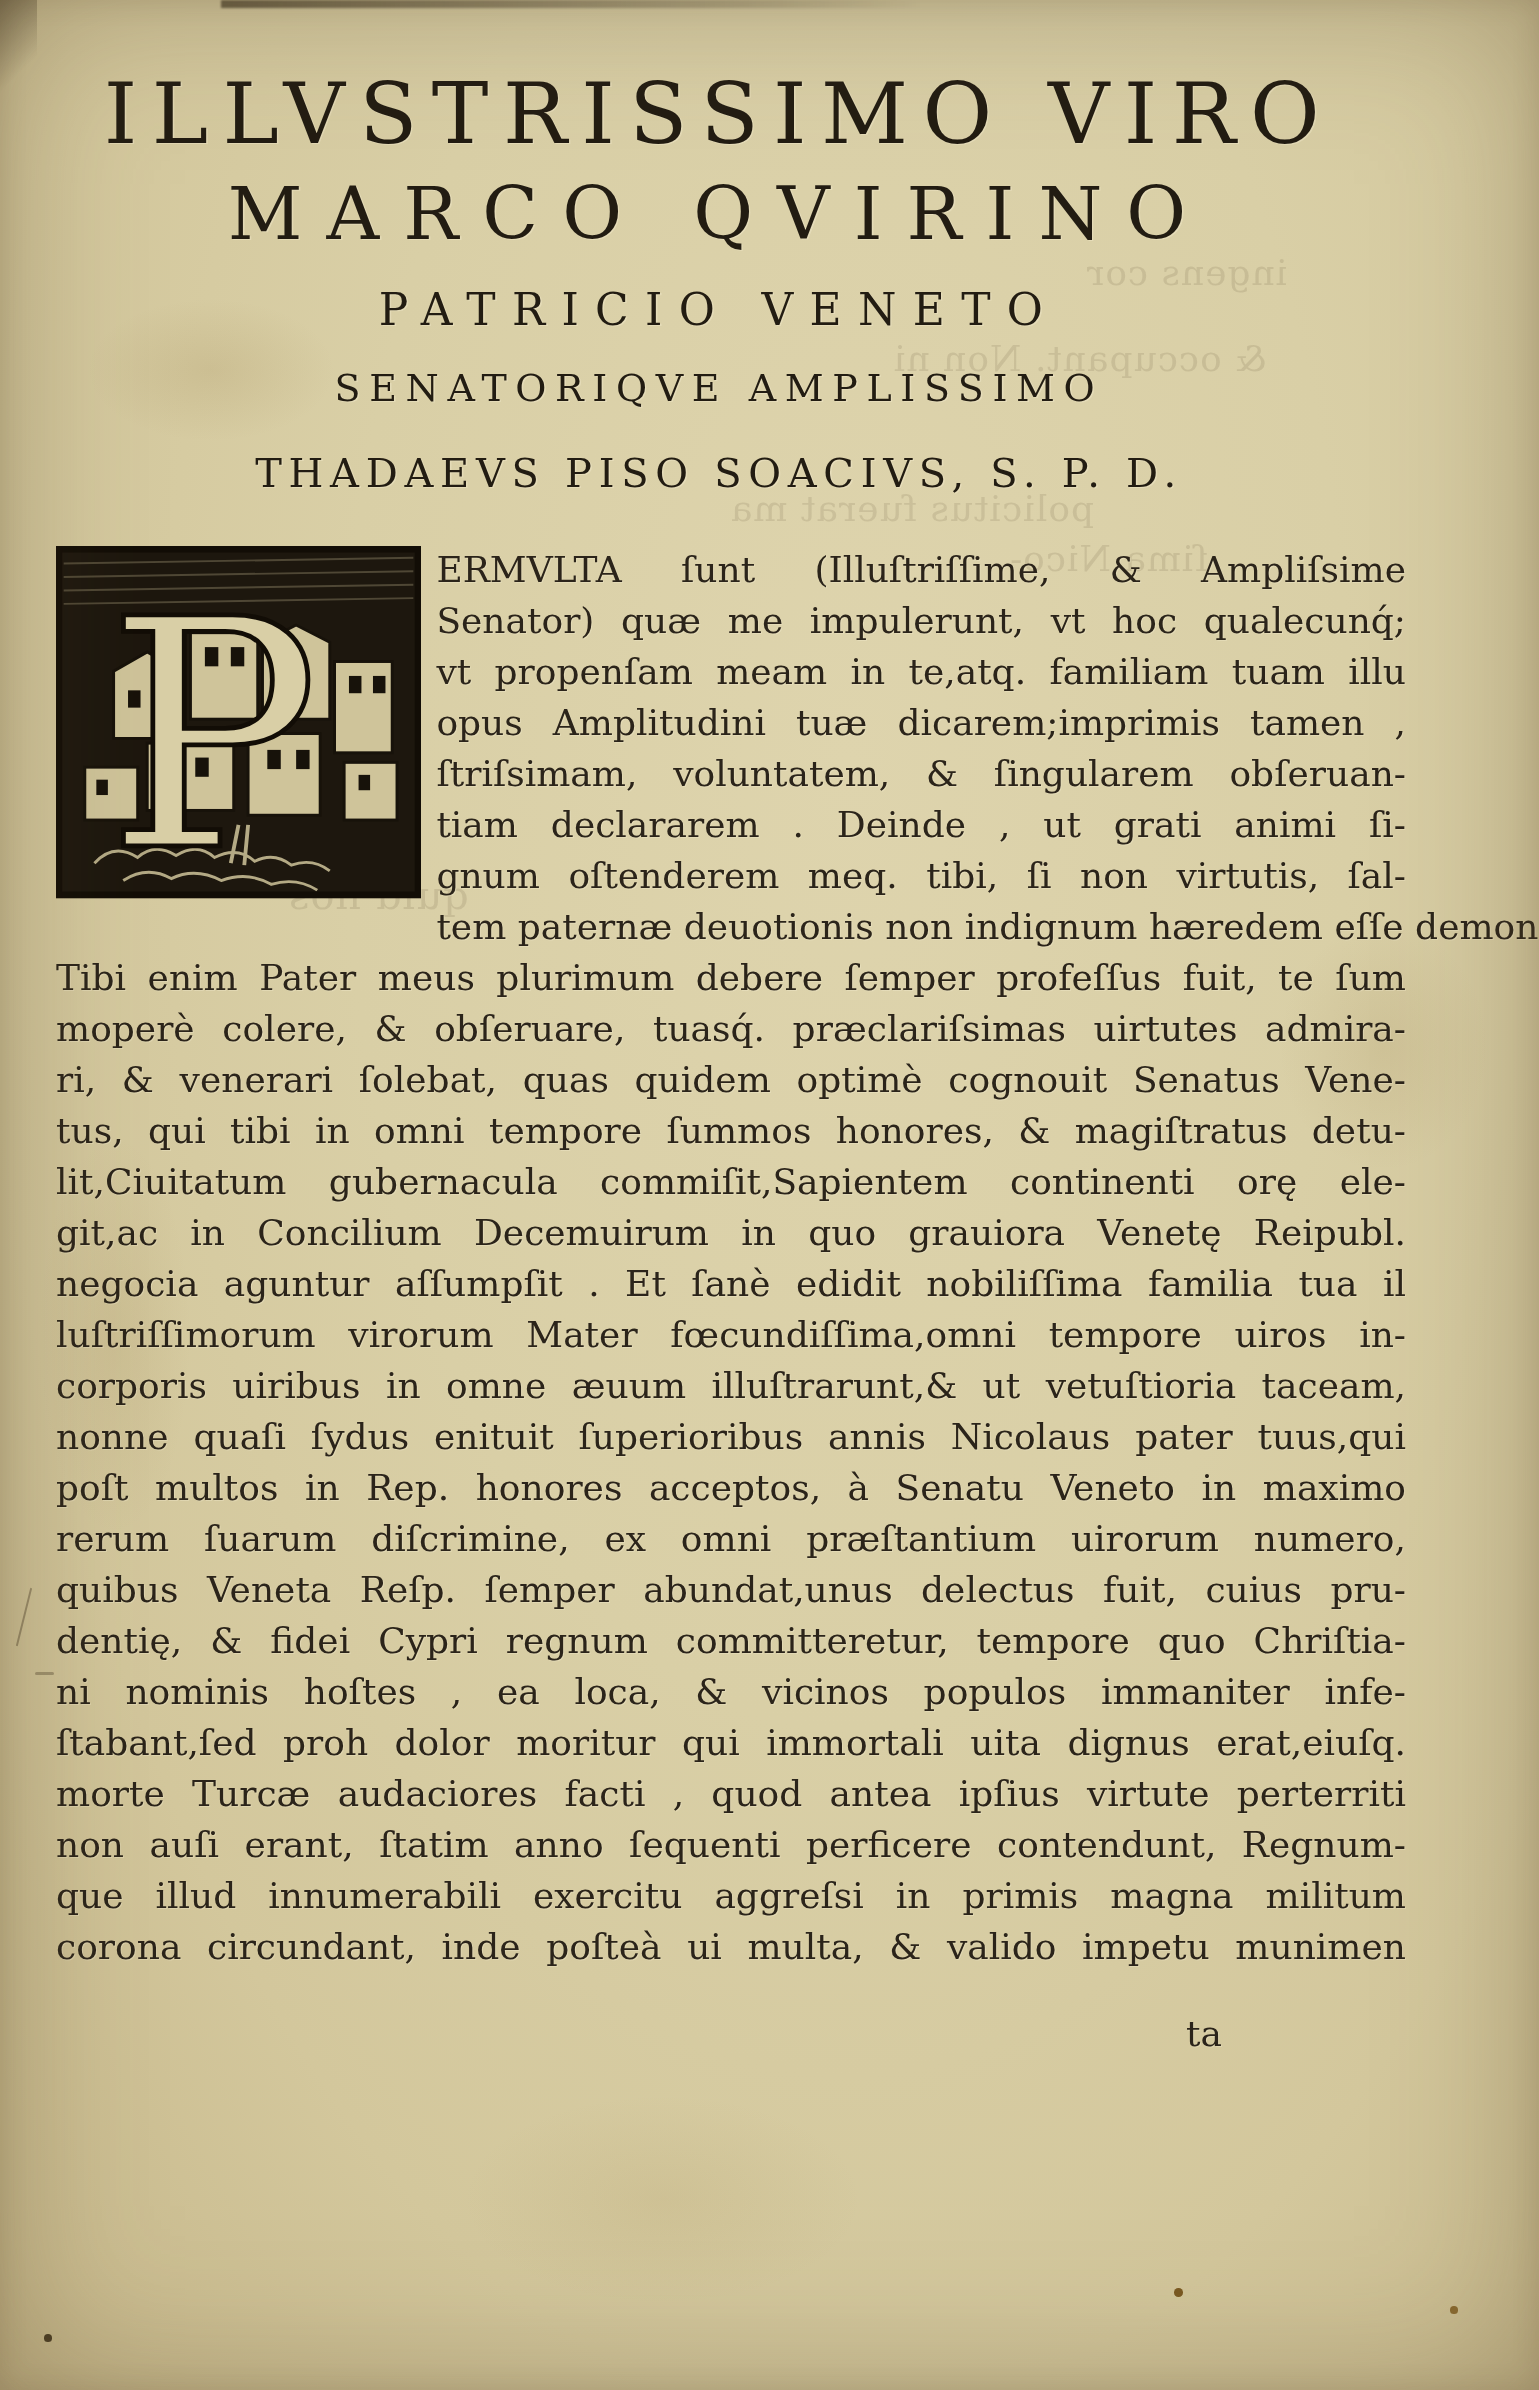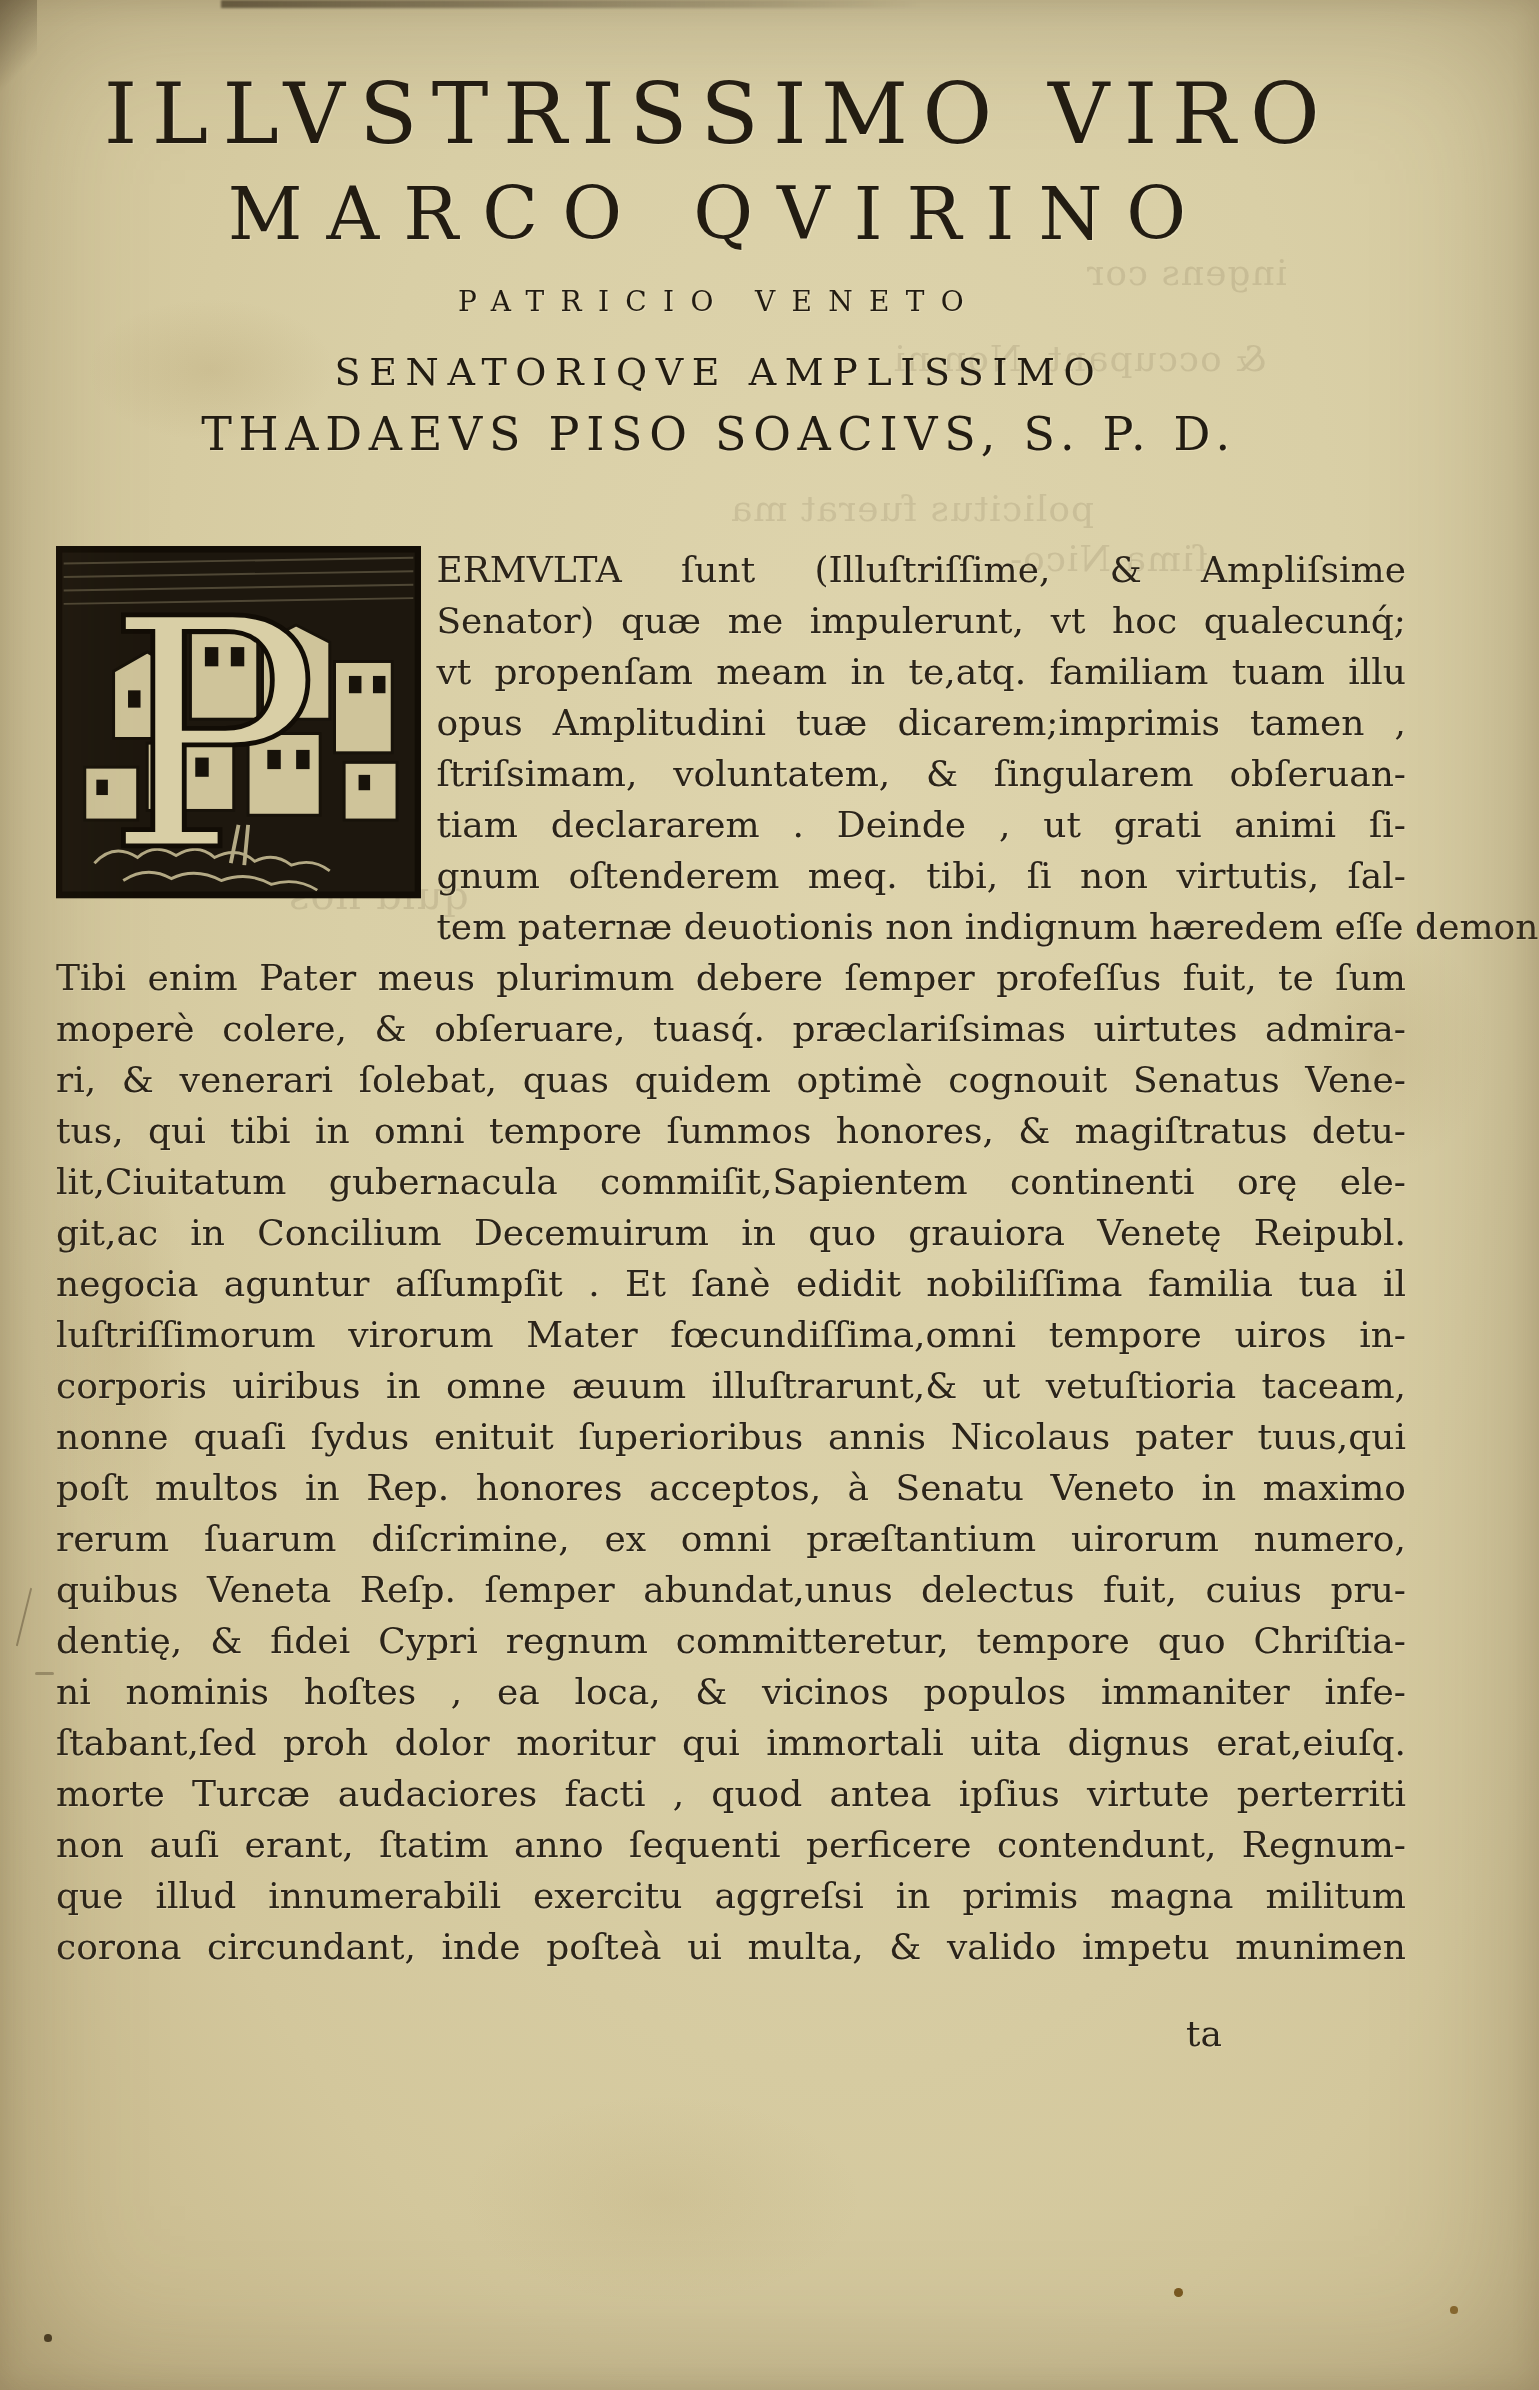--- a/index.html
+++ b/index.html
@@ -25,23 +25,23 @@
   .corner-smudge{position:absolute;left:0;top:0;width:37px;height:96px;
     background:linear-gradient(135deg, rgba(35,25,12,.45), transparent 70%);}
   
   .ghost{position:absolute;transform:scaleX(-1);color:rgba(70,58,32,.12);
     font-size:36px;letter-spacing:1px;white-space:nowrap;pointer-events:none;}
   
   .headings{position:absolute;left:44px;top:71px;width:1350px;text-align:center;color:#221c12;}
   .headings div{text-shadow:1.4px 1.4px 0 rgba(248,241,214,.35);}
   .h1{font-size:85px;letter-spacing:14.4px;line-height:1;}
   .h2{font-size:73px;letter-spacing:24px;line-height:1;margin-top:21px;}
-  .h3{font-size:28px;letter-spacing:16.3px;line-height:1;margin-top:38px;}
+  .h3{font-size:44px;letter-spacing:16.3px;line-height:1;margin-top:38px;}
   .h4{font-size:38px;letter-spacing:8.6px;line-height:1;margin-top:37px;}
-  .h5{font-size:46px;letter-spacing:6.7px;line-height:1;margin-top:20px;}
+  .h5{font-size:40px;letter-spacing:6.7px;line-height:1;margin-top:46px;}
   
   .body-text{position:absolute;left:56px;top:544px;width:1350px;
     font-size:36px;color:#2b241a;}
   .body-text .line{height:51px;line-height:51px;white-space:nowrap;
     text-align:justify;text-align-last:justify;
     text-shadow:1px 1px 0 rgba(248,241,214,.3);}
   .dropcap{float:left;width:365px;height:354px;margin:1.9px 15.4px 2.9px 0;}
   .catchword{margin-top:41px;text-align:right;padding-right:184px;
     text-shadow:1px 1px 0 rgba(248,241,214,.3);}
   

